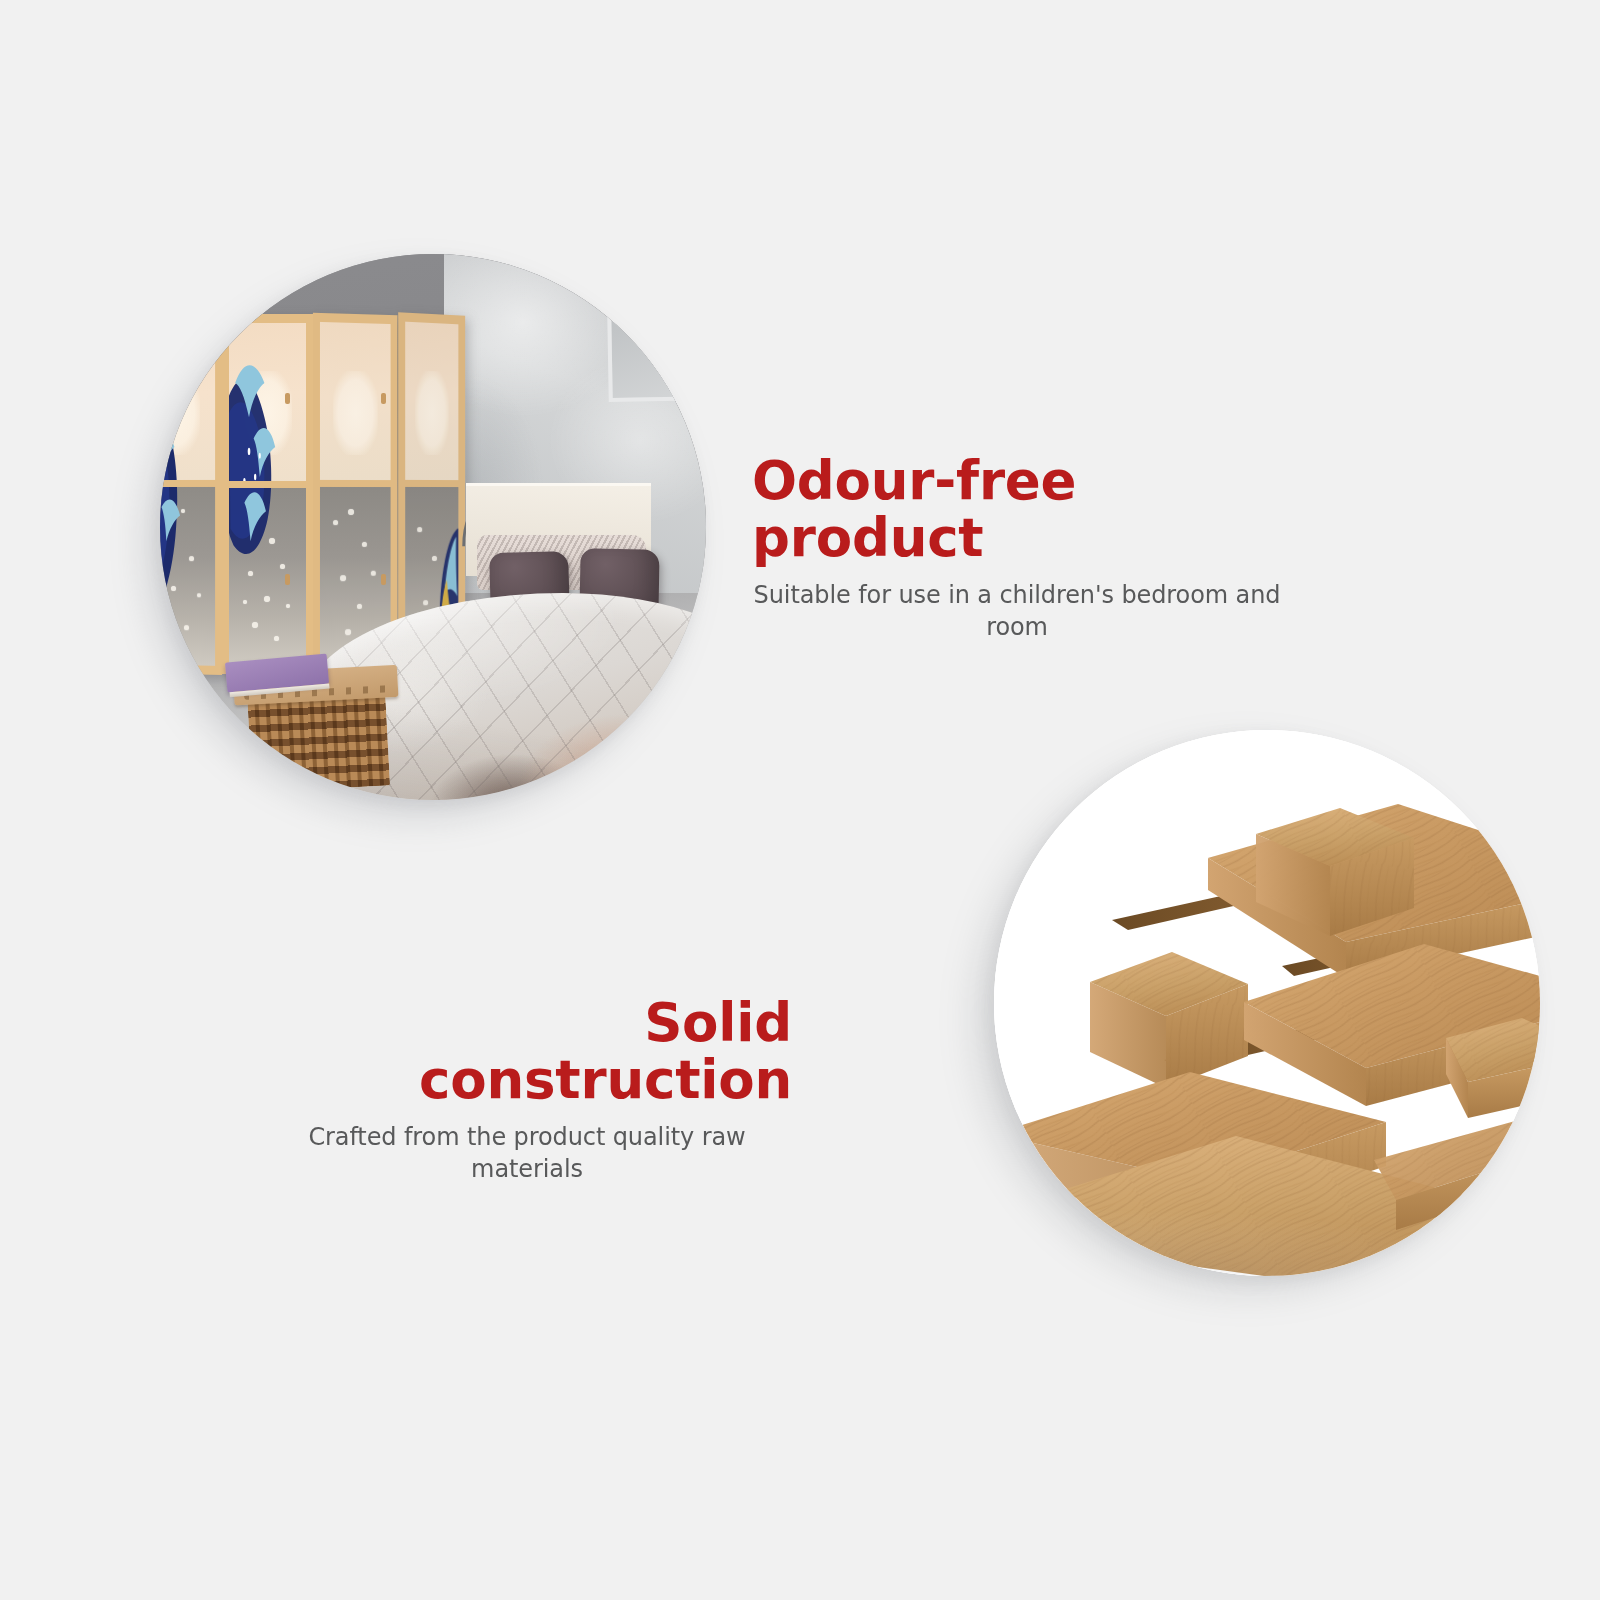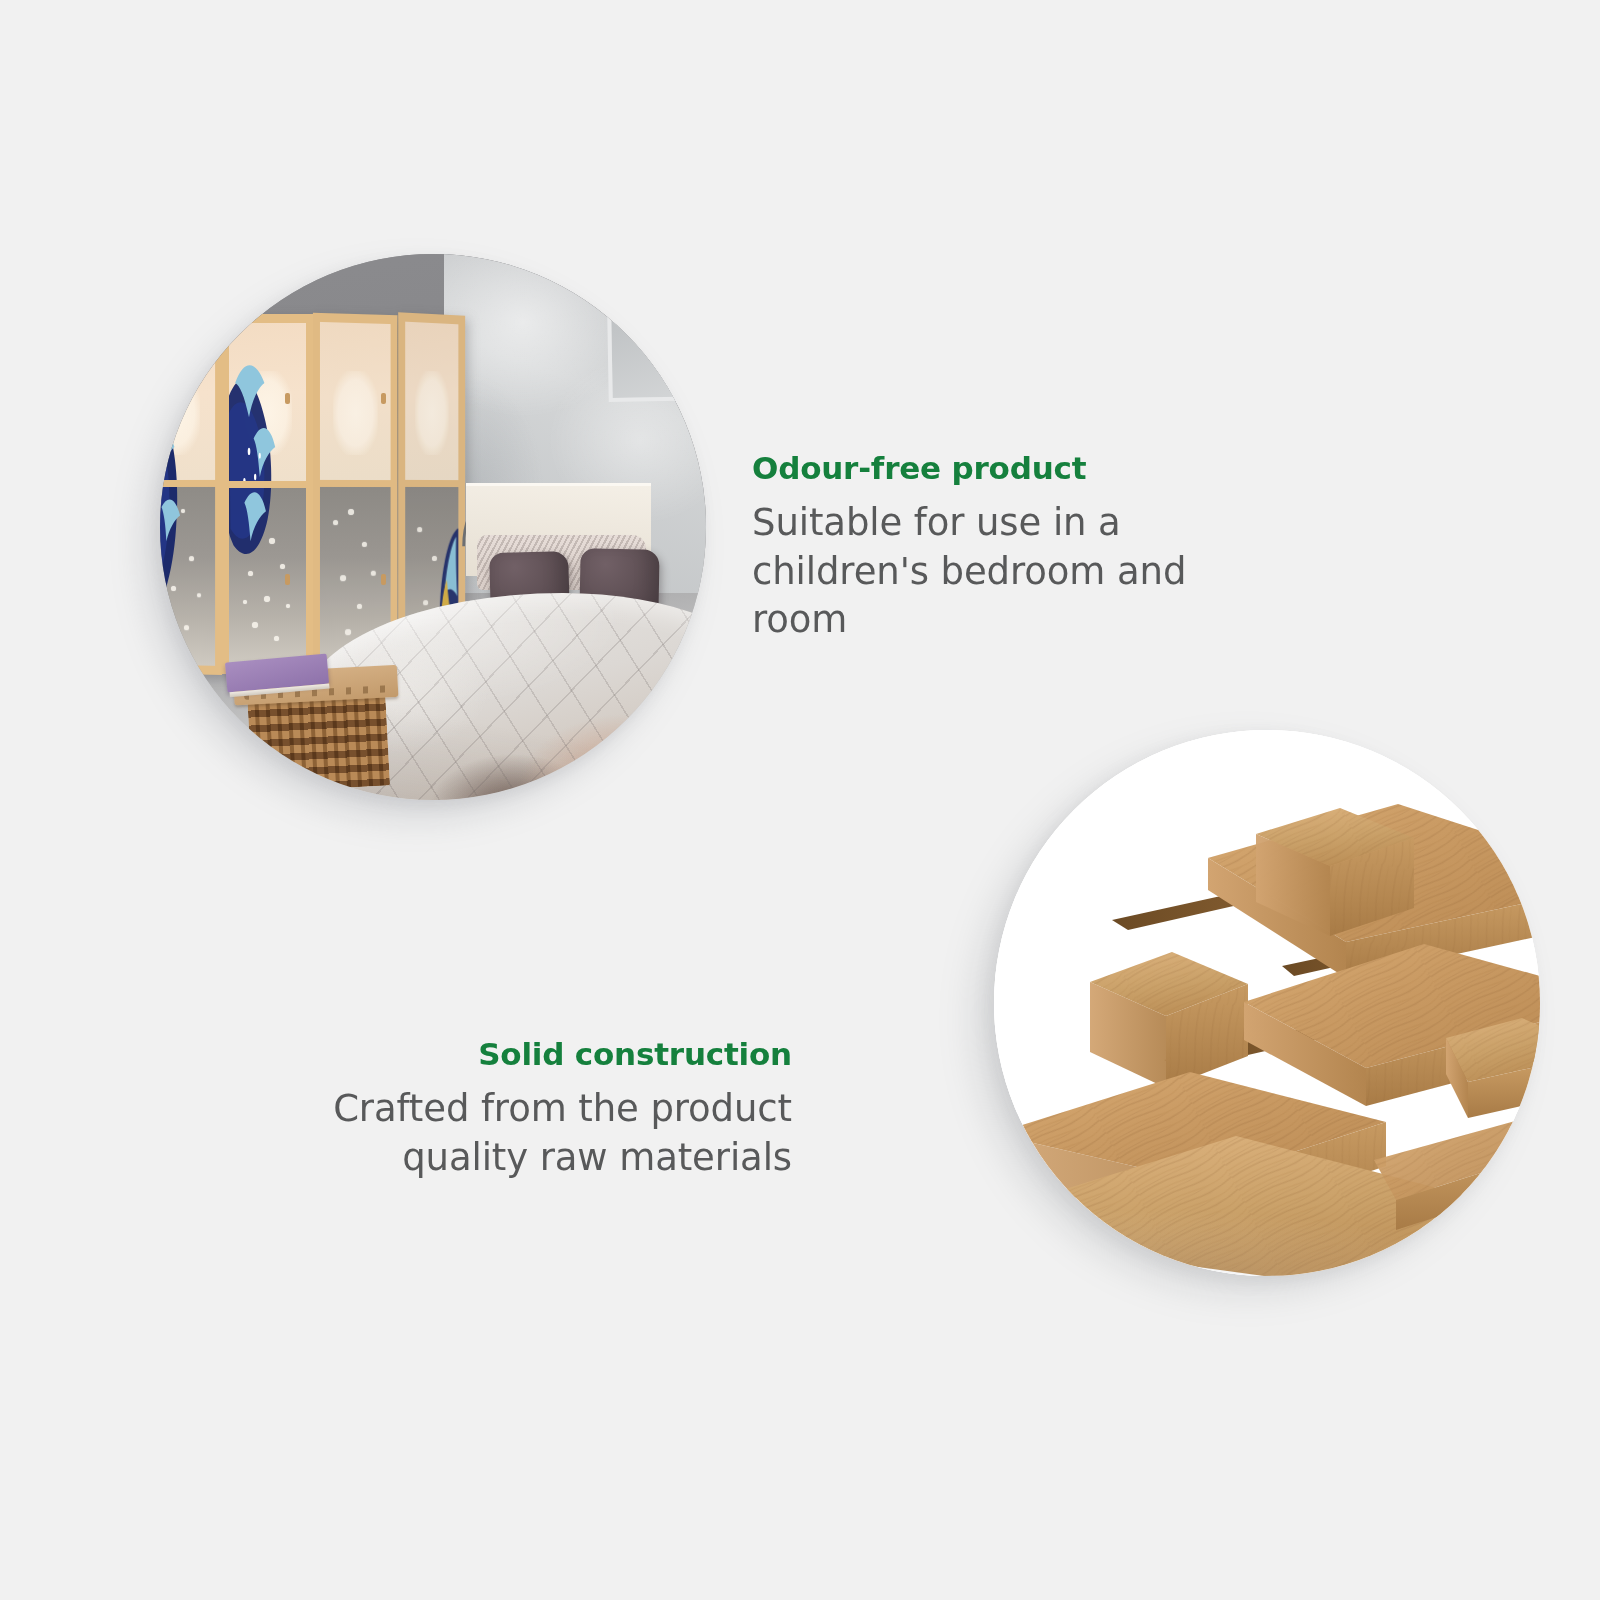--- a/index.html
+++ b/index.html
@@ -221,38 +221,39 @@
 
   
   
   
   .wood-scene { background: #ffffff; }
   .wood-scene .wsvg { position: absolute; inset: 0; width: 100%; height: 100%; }
 
   
   .text-block { position: absolute; }
   #text-1 { left: 752px; top: 452px; width: 530px; text-align: left; }
-  #text-2 { left: 262px; top: 1038px; width: 530px; text-align: right; }
+  #text-2 { left: 262px; top: 994px; width: 530px; text-align: right; }
 
   .feature-title {
-    font-size: 31px;
+    font-size: 53px;
     font-weight: bold;
-    color: #15803d;
+    color: #b91c1c;
     letter-spacing: -0.2px;
     line-height: 1.08;
     margin-bottom: 14px;
     font-family: "DejaVu Sans", sans-serif;
   }
   .feature-desc {
-    font-size: 37px;
+    font-size: 24px;
     font-weight: 400;
     color: #58595a;
     line-height: 1.30;
     letter-spacing: -0.1px;
     font-family: "DejaVu Sans", sans-serif;
+    text-align: center;
   }
 </style>
 </head>
 <body style="background: rgb(241, 241, 241);">
 
 <div class="stage">
 
   <div class="feature" id="feature-1">
 
     <div class="photo-circle bedroom" id="circle-bedroom">

